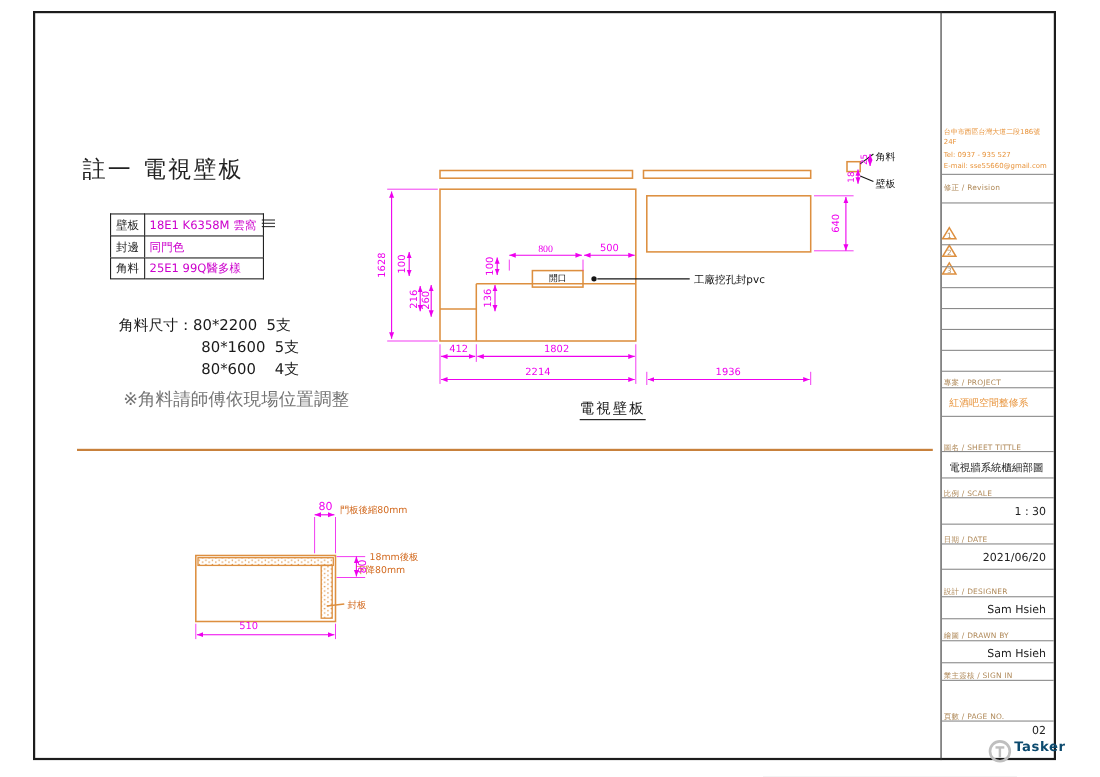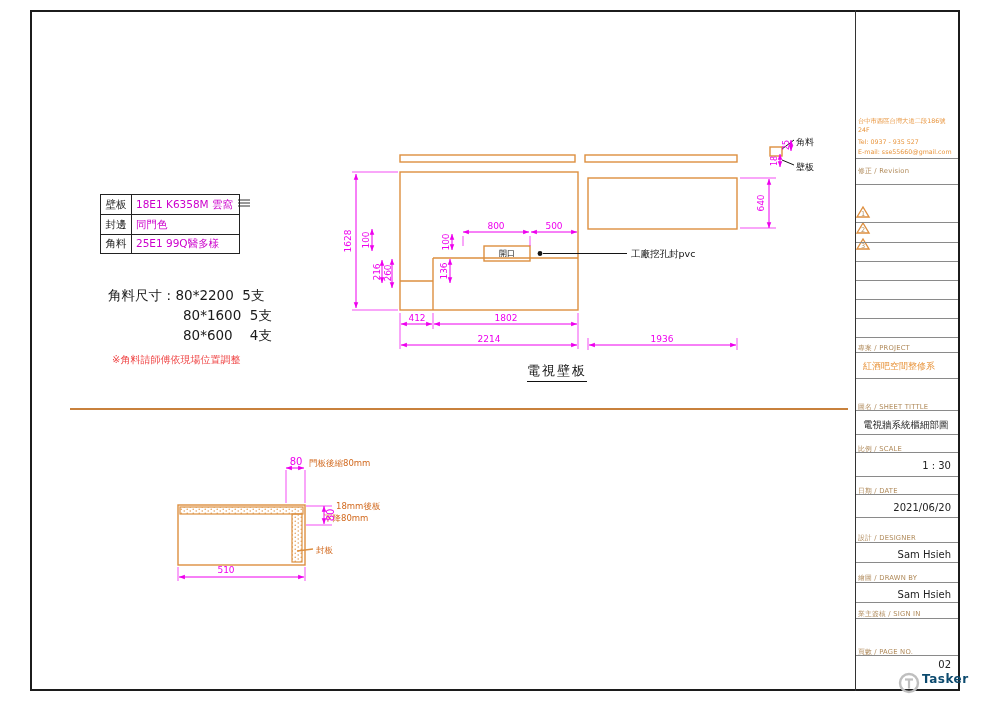--- a/index.html
+++ b/index.html
@@ -135,51 +135,52 @@
       <line x1="238" y1="206" x2="250" y2="206"></line>
     </g>
 
     <g>
       <circle class="wt" cx="909" cy="683" r="9" stroke-width="2.4"></circle>
       <line class="wt" x1="905" y1="679.5" x2="913" y2="679.5" stroke-width="2.2"></line>
       <line class="wt" x1="909" y1="679.5" x2="909" y2="688.5" stroke-width="2.2"></line>
     </g>
   </svg>
 
+  <div class="sec-title abs" style="left:75px;top:140px;">註一 電視壁板</div>
 
   <div class="abs" style="left:100px;top:194px;">
     <div class="trow">
       <div class="tc1">壁板</div>
       <div class="tc2">18E1 K6358M 雲窩</div>
     </div>
     <div class="trow">
       <div class="tc1">封邊</div>
       <div class="tc2">同門色</div>
     </div>
     <div class="trow">
       <div class="tc1">角料</div>
       <div class="tc2">25E1 99Q醫多樣</div>
     </div>
   </div>
 
   <div class="mattext pre" style="left:108px;top:287px;">角料尺寸：80*2200  5支</div>
   <div class="mattext pre" style="left:183px;top:307px;">80*1600  5支</div>
   <div class="mattext pre" style="left:183px;top:327px;">80*600    4支</div>
-  <div class="abs" style="left:112px;top:353px;font-size:10px;color:#ef4444;">※角料請師傅依現場位置調整</div>
+  <div class="abs" style="left:112px;top:353px;font-size:16px;color:#737373;">※角料請師傅依現場位置調整</div>
 
   <span class="abs blk ctr" style="left:507px;top:253px;font-size:8px;">開口</span>
   <span class="abs blk" style="left:631px;top:248px;font-size:9.5px;">工廠挖孔封pvc</span>
   <span class="abs blk" style="left:796px;top:136px;font-size:9px;">角料</span>
   <span class="abs blk" style="left:796px;top:161px;font-size:9px;">壁板</span>
 
   <span class="abs dim rot" style="left:348px;top:241px;">1628</span>
   <span class="abs dim rot" style="left:366px;top:240px;">100</span>
   <span class="abs dim rot" style="left:377px;top:272px;">216</span>
   <span class="abs dim rot" style="left:388px;top:273px;">260</span>
-  <span class="abs dim ctr" style="left:496px;top:226px;">800</span>
+  <span class="abs dim ctr" style="left:496px;top:226px;font-family:Liberation Serif, serif;">800</span>
   <span class="abs dim ctr" style="left:554px;top:226px;">500</span>
   <span class="abs dim rot" style="left:446px;top:242px;">100</span>
   <span class="abs dim rot" style="left:444px;top:271px;">136</span>
   <span class="abs dim ctr" style="left:417px;top:318px;">412</span>
   <span class="abs dim ctr" style="left:506px;top:318px;">1802</span>
   <span class="abs dim ctr" style="left:489px;top:339px;">2214</span>
   <span class="abs dim ctr" style="left:662px;top:339px;">1936</span>
   <span class="abs dim rot" style="left:761px;top:203px;">640</span>
   <span class="abs dim rot" style="left:786px;top:145px;font-size:8px;">25</span>
   <span class="abs dim rot" style="left:774px;top:161px;font-size:8px;">18</span>

